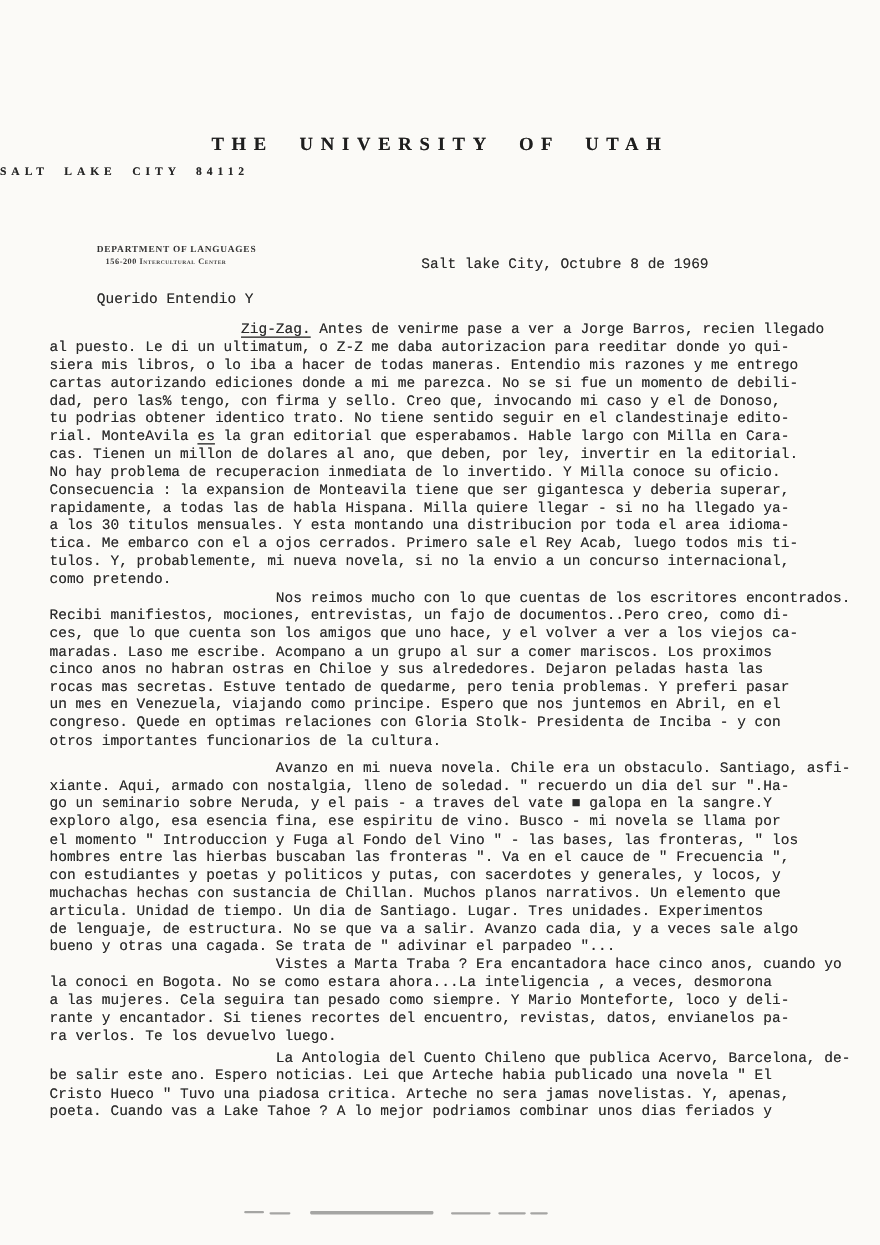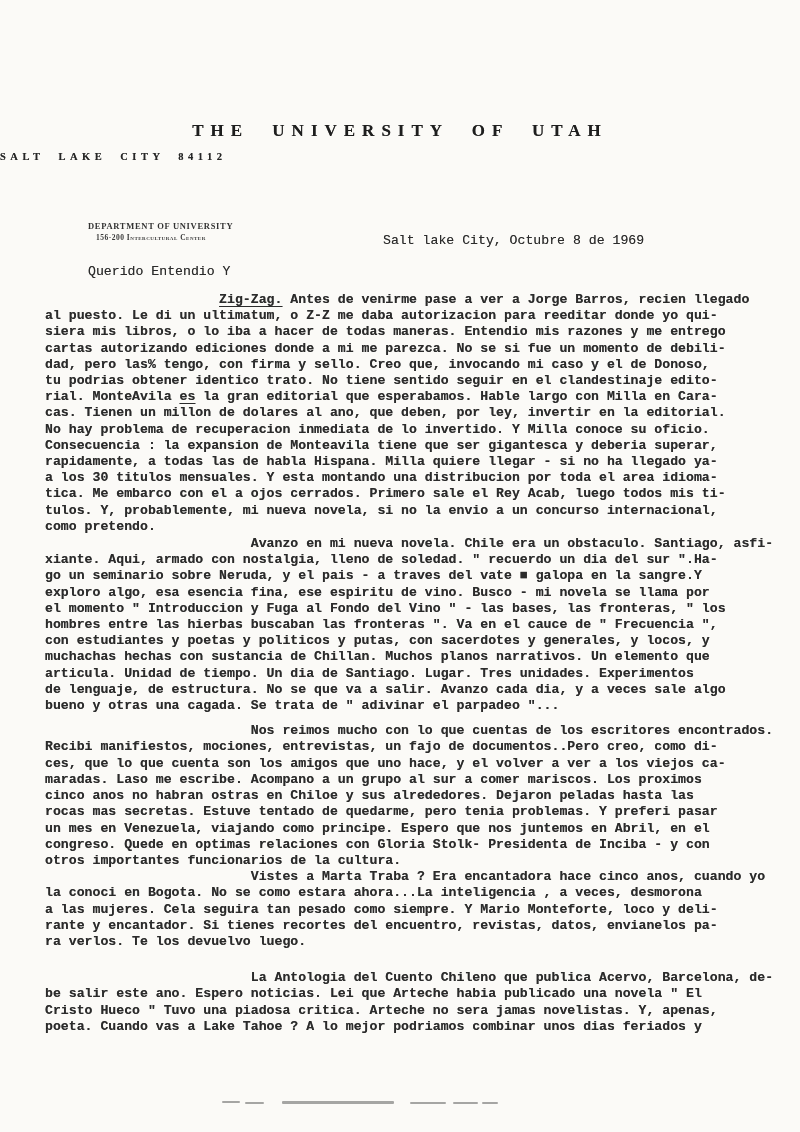--- a/index.html
+++ b/index.html
@@ -48,47 +48,47 @@
     font-size:13.2px;
     text-shadow:0 0 0.5px rgba(20,20,20,.5);
   }
   .salutation{
     position:absolute;left:88px;top:264px;
     font-size:13.2px;
     text-shadow:0 0 0.5px rgba(20,20,20,.5);
   }
   .letter-body{
     position:absolute;left:45px;top:292px;
-    font-size:13.2px;line-height:16.2px;font-weight:bold;
+    font-size:13.2px;line-height:16.2px;
   }
   .para{
     margin:0;
     white-space:pre;
     letter-spacing:0px;
     text-shadow:0 0 0.55px rgba(25,25,25,.55);
   }
   .para:nth-child(2){margin-top:1px;}
   .para:nth-child(3){margin-top:9px;}
   .para:nth-child(4){}
-  .para:nth-child(5){margin-top:20px;}
+  .para:nth-child(5){margin-top:4px;}
   .u{text-decoration:underline;text-underline-offset:2.5px;}
   .artifacts{position:absolute;left:0;top:0;width:800px;height:1132px;pointer-events:none;}
   .dash{position:absolute;background:#5f5f5f;opacity:.55;border-radius:1px;}
 </style>
 </head>
 <body>
 
 <div class="page">
 
   <div class="univ-title">THE UNIVERSITY OF UTAH</div>
 
   <div class="univ-addr">SALT LAKE CITY 84112</div>
 
   <div class="dept">
-    <div class="dept-line1">DEPARTMENT OF UNIVERSITY</div>
+    <div class="dept-line1">DEPARTMENT OF LANGUAGES</div>
     <div class="dept-line2">156-200 Intercultural Center</div>
   </div>
 
   <div class="dateline">Salt lake City, Octubre 8 de 1969</div>
 
   <div class="salutation">Querido Entendio Y</div>
 
   <div class="letter-body">
       <p class="para"><span>                      </span><span class="u">Zig-Zag.</span><span> Antes de venirme pase a ver a Jorge Barros, recien llegado
 al puesto. Le di un ultimatum, o Z-Z me daba autorizacion para reeditar donde yo qui-
@@ -98,40 +98,40 @@
 tu podrias obtener identico trato. No tiene sentido seguir en el clandestinaje edito-
 rial. MonteAvila </span><span class="u">es</span><span> la gran editorial que esperabamos. Hable largo con Milla en Cara-
 cas. Tienen un millon de dolares al ano, que deben, por ley, invertir en la editorial.
 No hay problema de recuperacion inmediata de lo invertido. Y Milla conoce su oficio.
 Consecuencia : la expansion de Monteavila tiene que ser gigantesca y deberia superar,
 rapidamente, a todas las de habla Hispana. Milla quiere llegar - si no ha llegado ya-
 a los 30 titulos mensuales. Y esta montando una distribucion por toda el area idioma-
 tica. Me embarco con el a ojos cerrados. Primero sale el Rey Acab, luego todos mis ti-
 tulos. Y, probablemente, mi nueva novela, si no la envio a un concurso internacional,
 como pretendo.</span></p>
+      <p class="para"><span>                          Nos reimos mucho con lo que cuentas de los escritores encontrados.
+Recibi manifiestos, mociones, entrevistas, un fajo de documentos..Pero creo, como di-
+ces, que lo que cuenta son los amigos que uno hace, y el volver a ver a los viejos ca-
+maradas. Laso me escribe. Acompano a un grupo al sur a comer mariscos. Los proximos
+cinco anos no habran ostras en Chiloe y sus alrededores. Dejaron peladas hasta las
+rocas mas secretas. Estuve tentado de quedarme, pero tenia problemas. Y preferi pasar
+un mes en Venezuela, viajando como principe. Espero que nos juntemos en Abril, en el
+congreso. Quede en optimas relaciones con Gloria Stolk- Presidenta de Inciba - y con
+otros importantes funcionarios de la cultura.</span></p>
       <p class="para"><span>                          Avanzo en mi nueva novela. Chile era un obstaculo. Santiago, asfi-
 xiante. Aqui, armado con nostalgia, lleno de soledad. " recuerdo un dia del sur ".Ha-
 go un seminario sobre Neruda, y el pais - a traves del vate ■ galopa en la sangre.Y
 exploro algo, esa esencia fina, ese espiritu de vino. Busco - mi novela se llama por
 el momento " Introduccion y Fuga al Fondo del Vino " - las bases, las fronteras, " los
 hombres entre las hierbas buscaban las fronteras ". Va en el cauce de " Frecuencia ",
 con estudiantes y poetas y politicos y putas, con sacerdotes y generales, y locos, y
 muchachas hechas con sustancia de Chillan. Muchos planos narrativos. Un elemento que
 articula. Unidad de tiempo. Un dia de Santiago. Lugar. Tres unidades. Experimentos
 de lenguaje, de estructura. No se que va a salir. Avanzo cada dia, y a veces sale algo
 bueno y otras una cagada. Se trata de " adivinar el parpadeo "...</span></p>
-      <p class="para"><span>                          Nos reimos mucho con lo que cuentas de los escritores encontrados.
-Recibi manifiestos, mociones, entrevistas, un fajo de documentos..Pero creo, como di-
-ces, que lo que cuenta son los amigos que uno hace, y el volver a ver a los viejos ca-
-maradas. Laso me escribe. Acompano a un grupo al sur a comer mariscos. Los proximos
-cinco anos no habran ostras en Chiloe y sus alrededores. Dejaron peladas hasta las
-rocas mas secretas. Estuve tentado de quedarme, pero tenia problemas. Y preferi pasar
-un mes en Venezuela, viajando como principe. Espero que nos juntemos en Abril, en el
-congreso. Quede en optimas relaciones con Gloria Stolk- Presidenta de Inciba - y con
-otros importantes funcionarios de la cultura.</span></p>
       <p class="para"><span>                          Vistes a Marta Traba ? Era encantadora hace cinco anos, cuando yo
 la conoci en Bogota. No se como estara ahora...La inteligencia , a veces, desmorona
 a las mujeres. Cela seguira tan pesado como siempre. Y Mario Monteforte, loco y deli-
 rante y encantador. Si tienes recortes del encuentro, revistas, datos, envianelos pa-
 ra verlos. Te los devuelvo luego.</span></p>
       <p class="para"><span>                          La Antologia del Cuento Chileno que publica Acervo, Barcelona, de-
 be salir este ano. Espero noticias. Lei que Arteche habia publicado una novela " El
 Cristo Hueco " Tuvo una piadosa critica. Arteche no sera jamas novelistas. Y, apenas,
 poeta. Cuando vas a Lake Tahoe ? A lo mejor podriamos combinar unos dias feriados y</span></p>
     </div>

